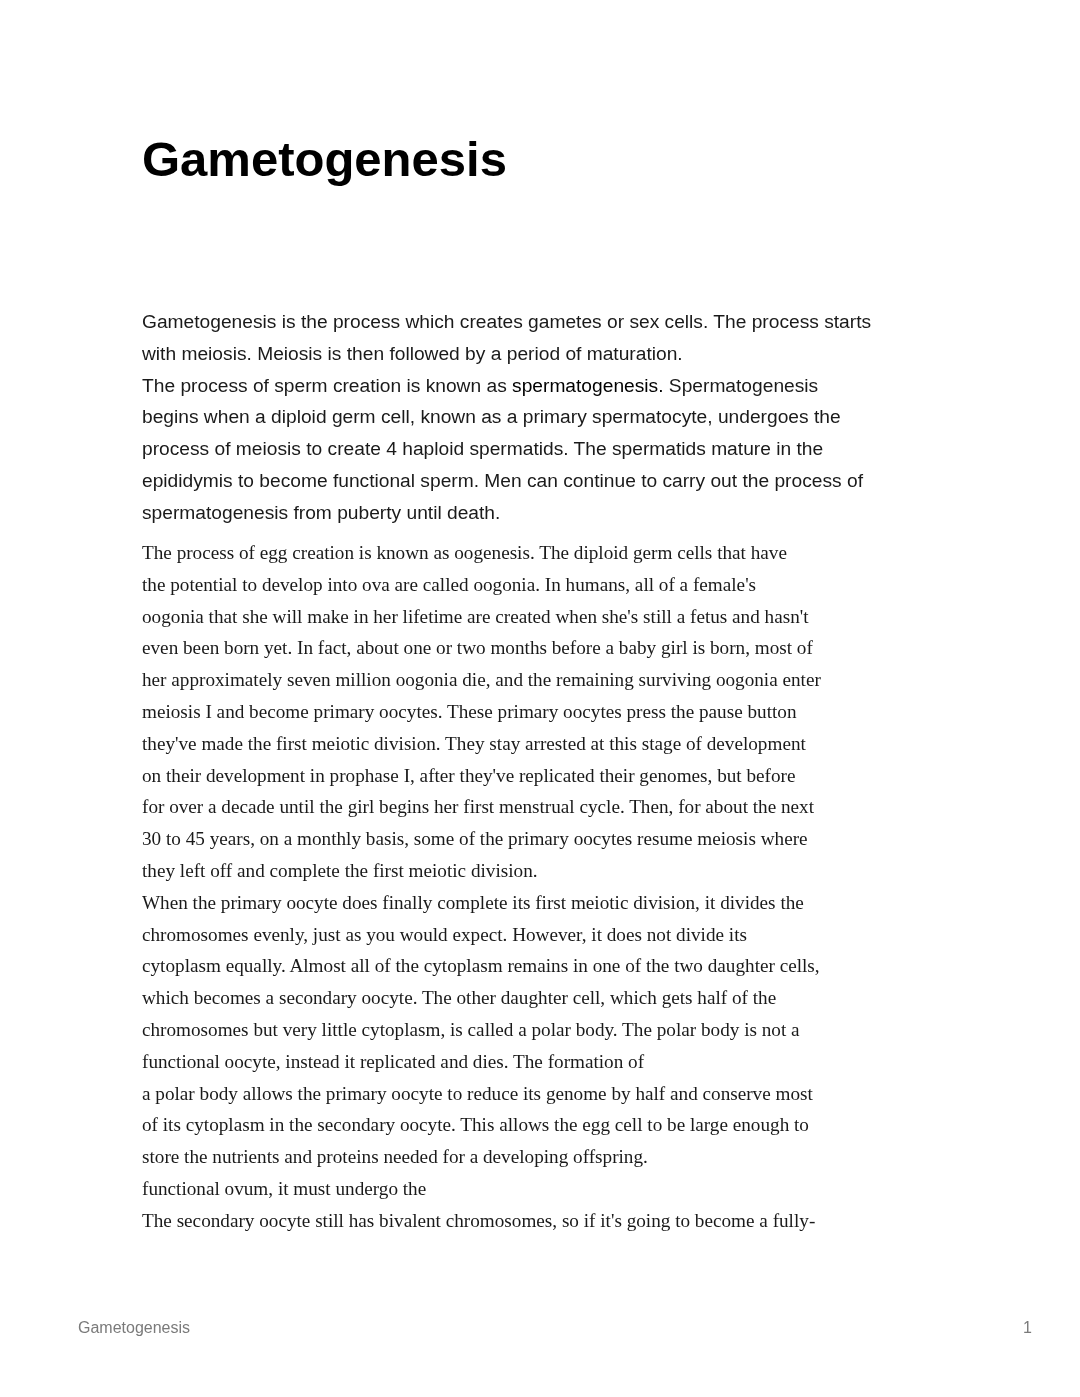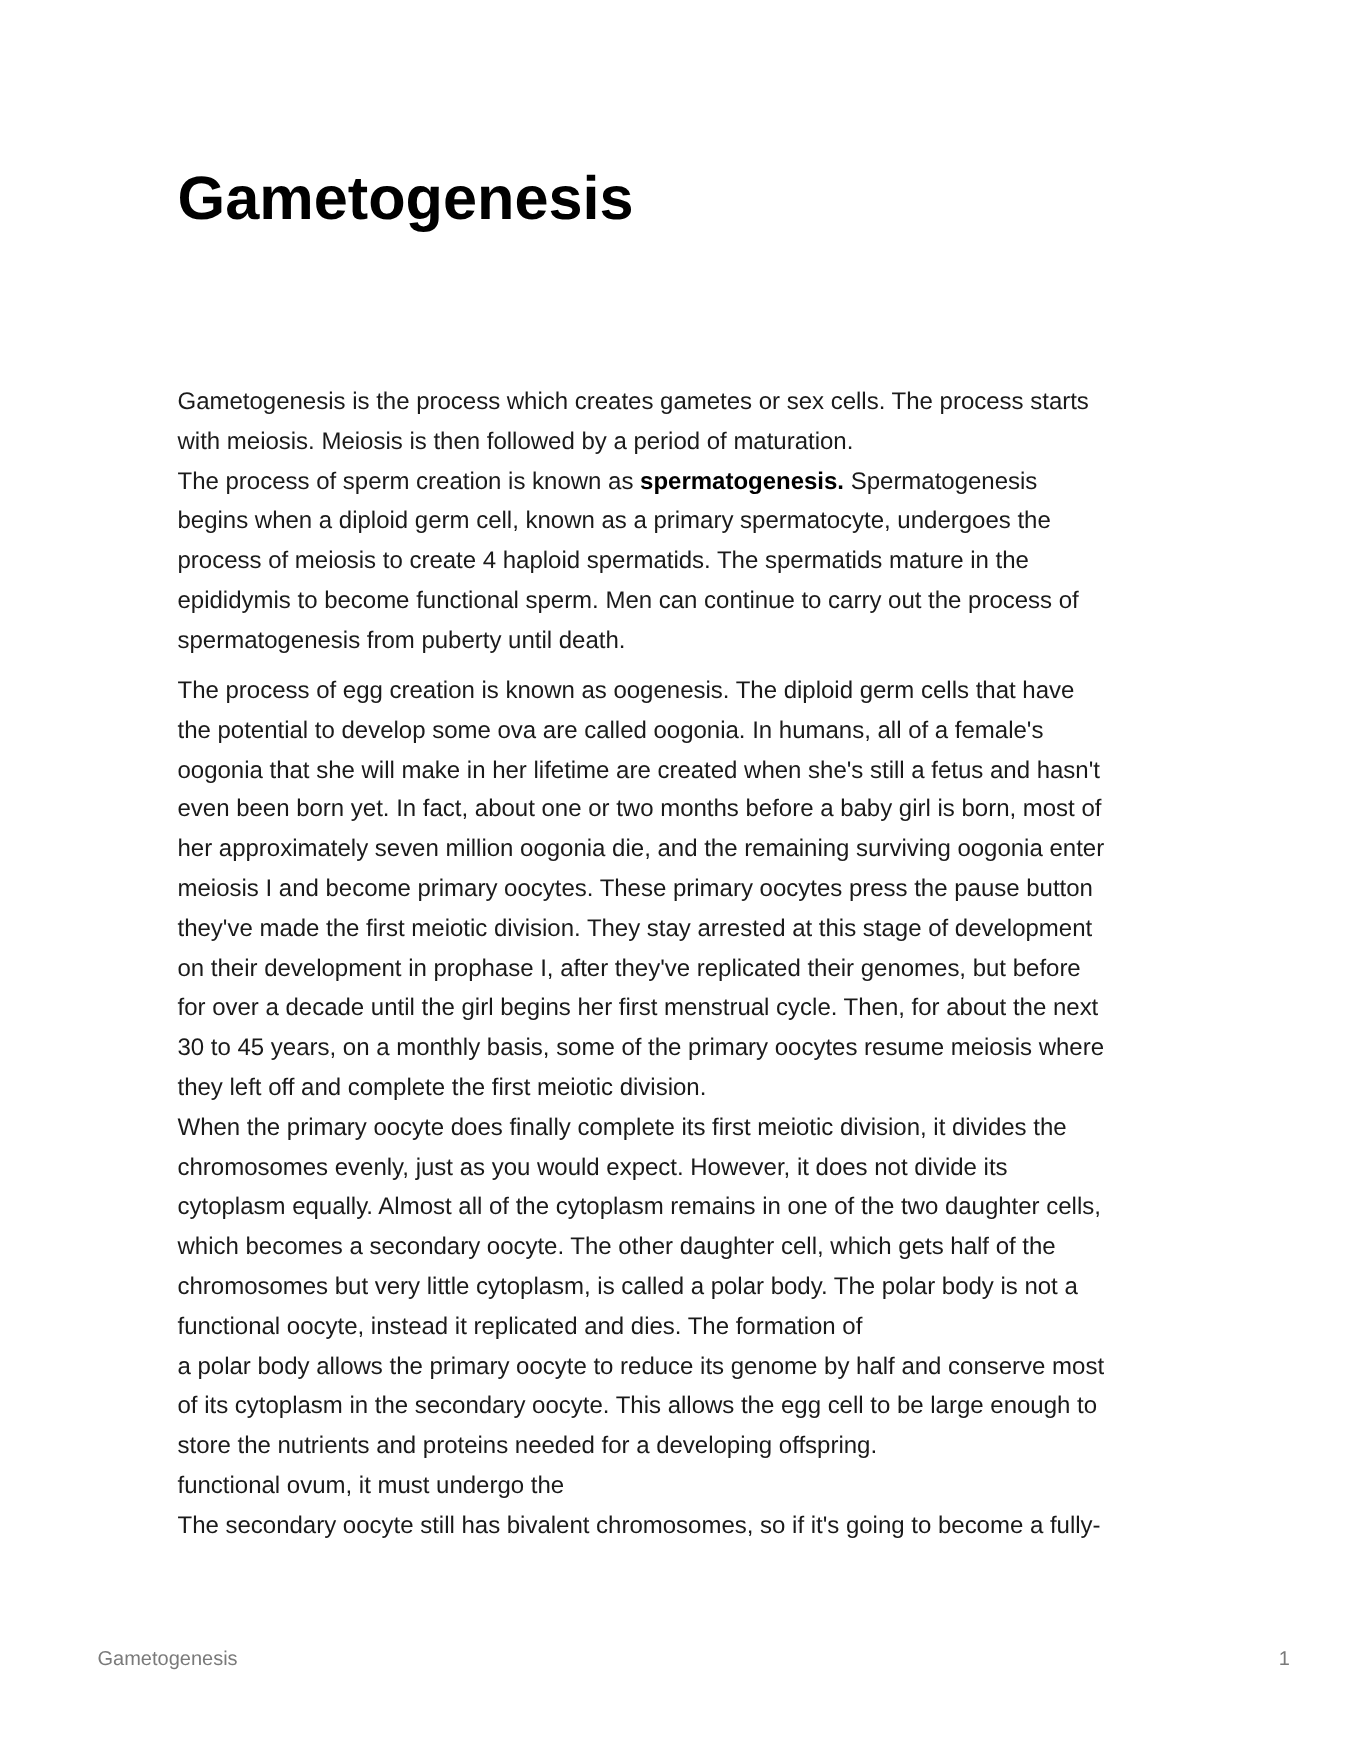--- a/index.html
+++ b/index.html
@@ -38,25 +38,25 @@
       width: 840px;
     }
     .line {
       font-size: 19.2px;
       line-height: 31.8px;
       height: 31.8px;
       white-space: nowrap;
       color: #1a1a1a;
     }
     .line b {
-      font-weight: bold;
+      font-weight: normal;
       color: #000000;
     }
     #block1 { top: 261px; margin-top: 45px; }
-    #block2 { top: 537px; }
+    #block2 { top: 537px; font-family: Liberation Serif, serif; }
     .footer-left {
       position: absolute;
       left: 63px;
       top: 1319px;
       font-size: 16px;
       color: #7a7a7a;
     }
     .footer-right {
       position: absolute;
       right: 63px;
@@ -75,21 +75,21 @@
       <div class="line">Gametogenesis is the process which creates gametes or sex cells. The process starts</div>
       <div class="line">with meiosis. Meiosis is then followed by a period of maturation.</div>
       <div class="line"><span>The process of sperm creation is known as </span><b>spermatogenesis.</b><span> Spermatogenesis</span></div>
       <div class="line">begins when a diploid germ cell, known as a primary spermatocyte, undergoes the</div>
       <div class="line">process of meiosis to create 4 haploid spermatids. The spermatids mature in the</div>
       <div class="line">epididymis to become functional sperm. Men can continue to carry out the process of</div>
       <div class="line">spermatogenesis from puberty until death.</div>
     </div>
   <div class="body-block" id="block2">
       <div class="line">The process of egg creation is known as oogenesis. The diploid germ cells that have</div>
-      <div class="line">the potential to develop some ova are called oogonia. In humans, all of a female's</div>
+      <div class="line">the potential to develop into ova are called oogonia. In humans, all of a female's</div>
       <div class="line">oogonia that she will make in her lifetime are created when she's still a fetus and hasn't</div>
       <div class="line">even been born yet. In fact, about one or two months before a baby girl is born, most of</div>
       <div class="line">her approximately seven million oogonia die, and the remaining surviving oogonia enter</div>
       <div class="line">meiosis I and become primary oocytes. These primary oocytes press the pause button</div>
       <div class="line">they've made the first meiotic division. They stay arrested at this stage of development</div>
       <div class="line">on their development in prophase I, after they've replicated their genomes, but before</div>
       <div class="line">for over a decade until the girl begins her first menstrual cycle. Then, for about the next</div>
       <div class="line">30 to 45 years, on a monthly basis, some of the primary oocytes resume meiosis where</div>
       <div class="line">they left off and complete the first meiotic division.</div>
       <div class="line">When the primary oocyte does finally complete its first meiotic division, it divides the</div>

